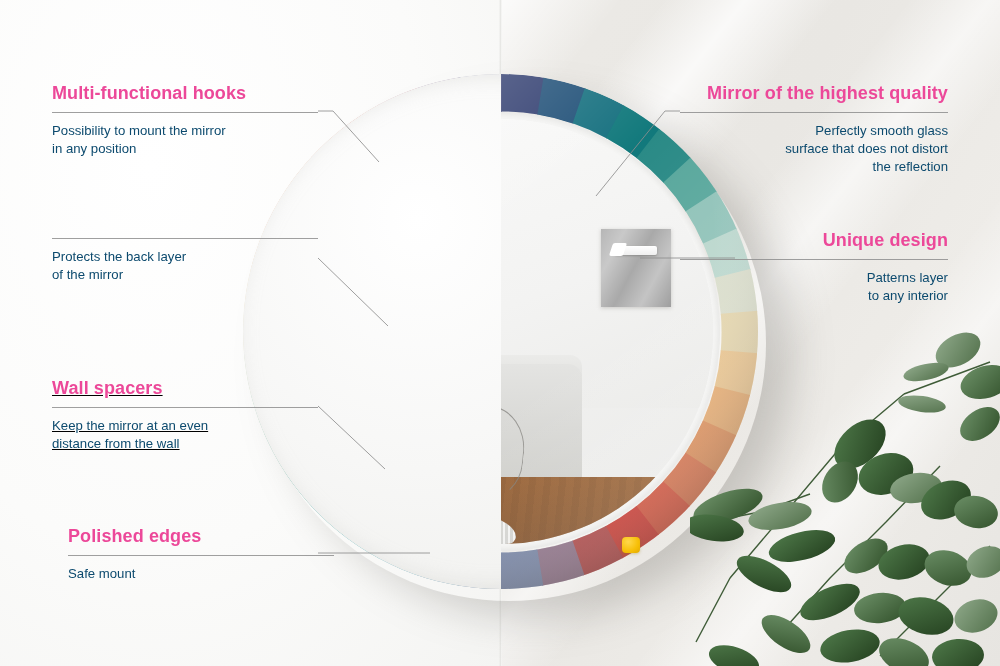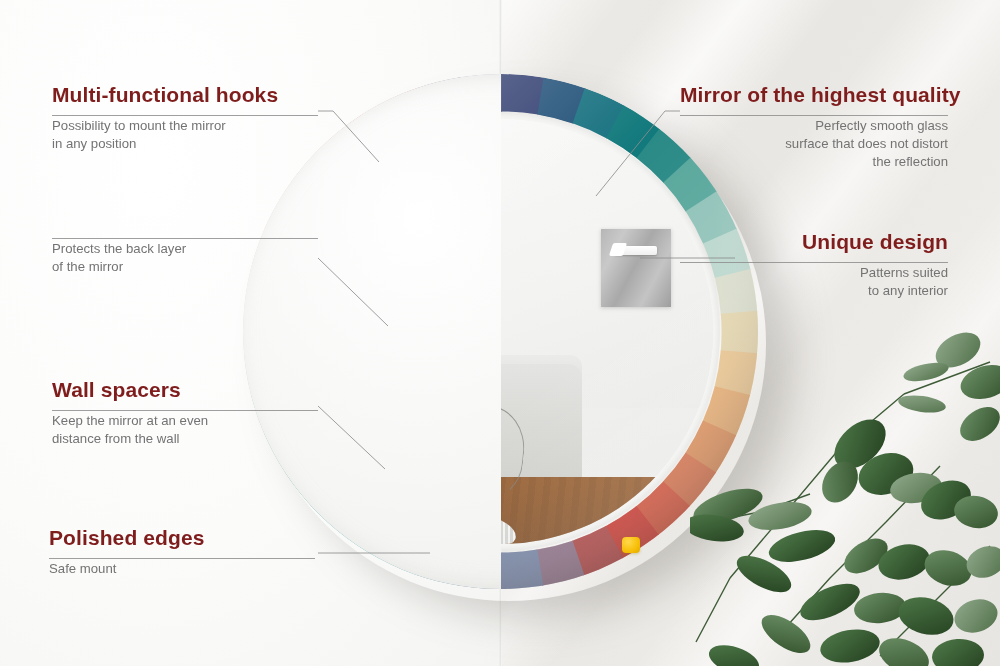--- a/index.html
+++ b/index.html
@@ -156,28 +156,28 @@
   .spacer {
     position:absolute; left:379px; top:463px; width:18px; height:16px;
     background:radial-gradient(ellipse at 35% 30%, #ffd84d 0%, #f7bf07 60%, #e0a900 100%);
     border-radius:4px;
     box-shadow:0 1px 3px rgba(160,130,0,0.35);
   }
 
   
   .callout { position:absolute; }
   .callout .title {
-    font-size:21px; font-weight:bold; color:#7f1d1d; letter-spacing:.1px;
+    font-size:18px; font-weight:bold; color:#ec4899; letter-spacing:.1px;
     white-space:nowrap;
   }
   .callout .rule {
     height:1px; background:#8e8e8e; margin-top:8px; opacity:.85;
   }
   .callout .desc {
-    margin-top:1px; font-size:13.2px; line-height:18px; color:#737373;
+    margin-top:9px; font-size:13.2px; line-height:18px; color:#0c4a6e;
     white-space:pre-line;
   }
   .callout.right { text-align:right; }
 
   
   .leaders { position:absolute; inset:0; pointer-events:none; }
 
   
   .foliage { position:absolute; right:0; bottom:0; width:310px; height:350px; }
 </style>
@@ -297,45 +297,45 @@
     <div class="desc">Possibility to mount the mirror
 in any position</div>
   </div>
 
   <div class="callout" style="left:52px; top:230px; width:266px;">
     <div class="rule"></div>
     <div class="desc">Protects the back layer
 of the mirror</div>
   </div>
 
-  <div class="callout" style="left:52px; top:378px; width:266px;">
+  <div class="callout" style="left:52px; top:378px; width:266px;text-decoration:underline;">
     <div class="title">Wall spacers</div>
     <div class="rule"></div>
     <div class="desc">Keep the mirror at an even
 distance from the wall</div>
   </div>
 
-  <div class="callout" style="left:49px; top:526px; width:266px;">
+  <div class="callout" style="left:68px; top:526px; width:266px;">
     <div class="title">Polished edges</div>
     <div class="rule"></div>
     <div class="desc">Safe mount</div>
   </div>
 
   <div class="callout right" style="left:680px; top:83px; width:268px;">
     <div class="title">Mirror of the highest quality</div>
     <div class="rule"></div>
     <div class="desc">Perfectly smooth glass
 surface that does not distort
 the reflection</div>
   </div>
 
   <div class="callout right" style="left:680px; top:230px; width:268px;text-align:right;">
     <div class="title">Unique design</div>
     <div class="rule"></div>
-    <div class="desc">Patterns suited
+    <div class="desc">Patterns layer
 to any interior</div>
   </div>
 
   <svg class="foliage" viewBox="0 0 310 350">
     <defs>
       <linearGradient id="lf1" x1="0" y1="0" x2="1" y2="1">
         <stop offset="0%" stop-color="#4f7a4a"></stop>
           <stop offset="100%" stop-color="#24401f"></stop>
       </linearGradient>
       <linearGradient id="lf2" x1="0" y1="0" x2="1" y2="1">

